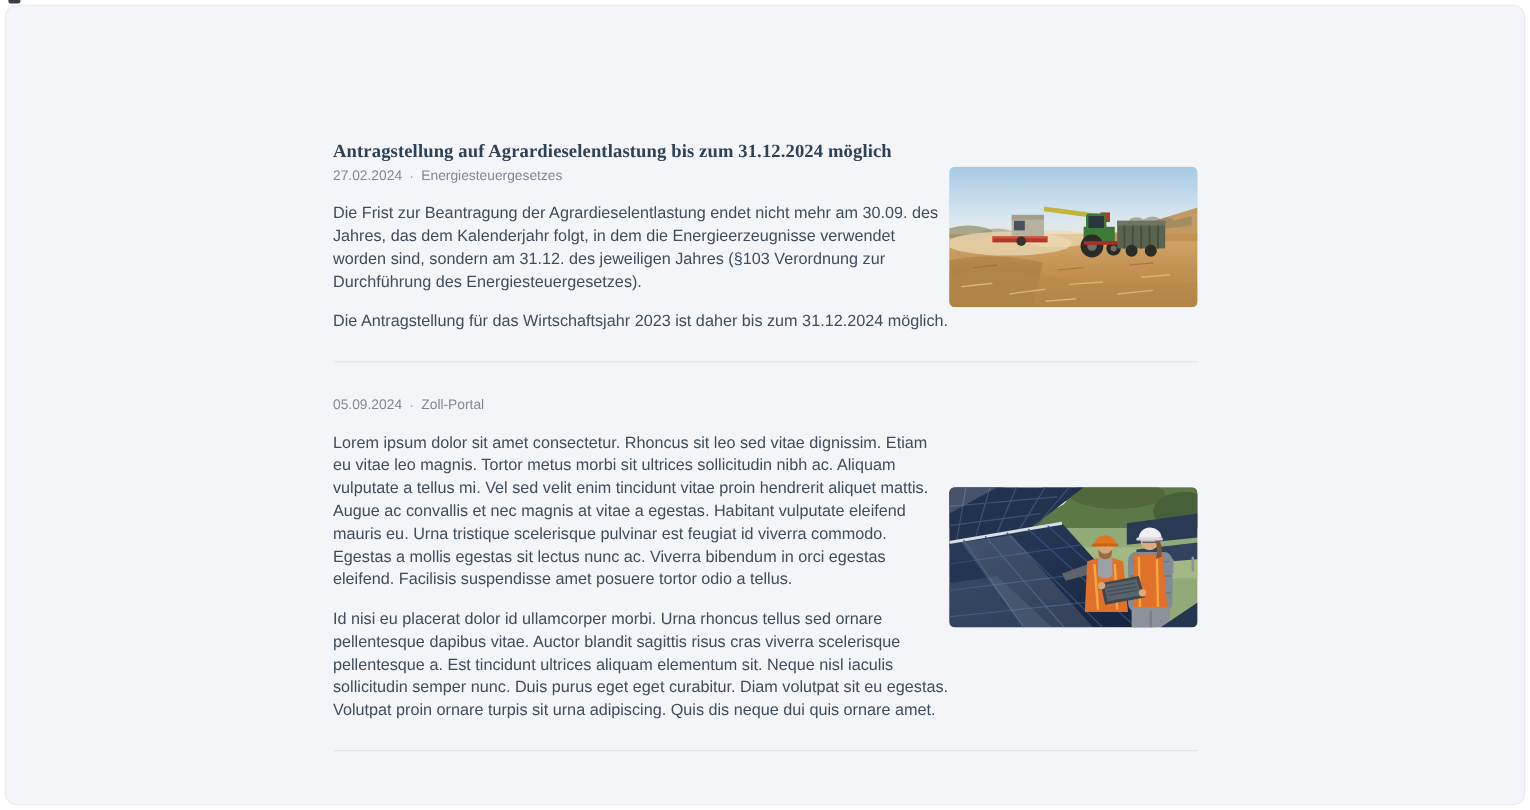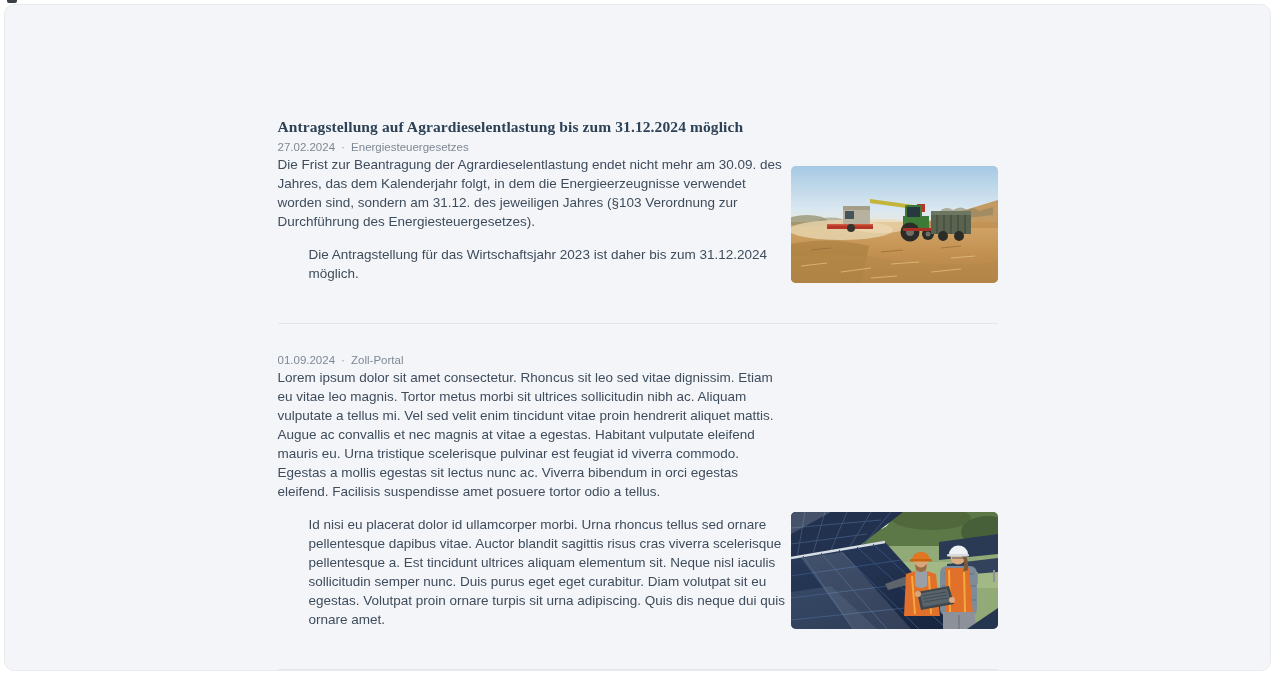--- a/index.html
+++ b/index.html
@@ -21,22 +21,22 @@
     border-radius: 10px;
     overflow: hidden;
   }
   .content-column {
     width: 720px;
     margin: 0 auto;
     padding-top: 112px;
   }
   .article-item {
     display: flex;
-    align-items: flex-end;
-    padding-bottom: 40px;
+    align-items: center;
+    padding-bottom: 24px;
     border-bottom: 1px solid #e3e5e9;
   }
   .article-item + .article-item { margin-top: 25px; }
   .article-text { flex: 1; min-width: 0; }
   .article-title {
     font-family: "Liberation Serif", serif;
     font-weight: 700;
     font-size: 15.5px;
     line-height: 19px;
     color: #2d4256;
@@ -46,26 +46,26 @@
   .article-meta {
     margin-top: 5px;
     font-size: 11.5px;
     color: #7e8894;
     display: flex;
     align-items: center;
     gap: 6px;
   }
   .meta-dot { color: #9aa2ac; font-size: 12px; line-height: 1; }
   .article-body p {
-    margin-top: 2px;
+    margin-top: 15px;
     font-size: 13.5px;
     line-height: 19px;
     color: #3e4c5c;
   }
-  .article-body p + p { margin-top: 14px; margin-left: 31px; }
+  .article-body p + p { margin-top: 14px; }
   .article-thumb {
     width: 207px;
     height: 117px;
     flex: 0 0 207px;
     border-radius: 5px;
     overflow: hidden;
     cursor: pointer;
     background: #d8dce0;
   }
   .article-thumb svg { display: block; width: 207px; height: 117px; }
@@ -143,21 +143,21 @@
           <path d="M0 90 q 50 -6 100 4 q 60 8 107 2 l0 21 l-207 0 Z" fill="#b58849" opacity="0.55"></path>
           <path d="M10 100 l26 -3 M50 106 l30 -4 M100 98 l28 -2 M140 106 l30 -3 M80 112 l26 -2 M160 92 l24 -2" stroke="#e2bd7e" stroke-width="1.2" opacity="0.8"></path>
           <path d="M20 84 l20 -2 M90 86 l22 -2 M150 82 l20 -2" stroke="#8a6531" stroke-width="1" opacity="0.6"></path>
         </svg>
       </div>
     </div>
 
     <div class="article-item">
       <div class="article-text">
         <div class="article-meta">
-          <span>01.09.2024</span>
+          <span>05.09.2024</span>
           <span class="meta-dot">·</span>
           <span>Zoll-Portal</span>
         </div>
         <div class="article-body">
           <p>Lorem ipsum dolor sit amet consectetur. Rhoncus sit leo sed vitae dignissim. Etiam eu vitae leo magnis. Tortor metus morbi sit ultrices sollicitudin nibh ac. Aliquam vulputate a tellus mi. Vel sed velit enim tincidunt vitae proin hendrerit aliquet mattis. Augue ac convallis et nec magnis at vitae a egestas. Habitant vulputate eleifend mauris eu. Urna tristique scelerisque pulvinar est feugiat id viverra commodo. Egestas a mollis egestas sit lectus nunc ac. Viverra bibendum in orci egestas eleifend. Facilisis suspendisse amet posuere tortor odio a tellus.</p>
           <p>Id nisi eu placerat dolor id ullamcorper morbi. Urna rhoncus tellus sed ornare pellentesque dapibus vitae. Auctor blandit sagittis risus cras viverra scelerisque pellentesque a. Est tincidunt ultrices aliquam elementum sit. Neque nisl iaculis sollicitudin semper nunc. Duis purus eget eget curabitur. Diam volutpat sit eu egestas. Volutpat proin ornare turpis sit urna adipiscing. Quis dis neque dui quis ornare amet.</p>
         </div>
       </div>
       <div class="article-thumb">
         <svg viewBox="0 0 207 117" preserveAspectRatio="none">

